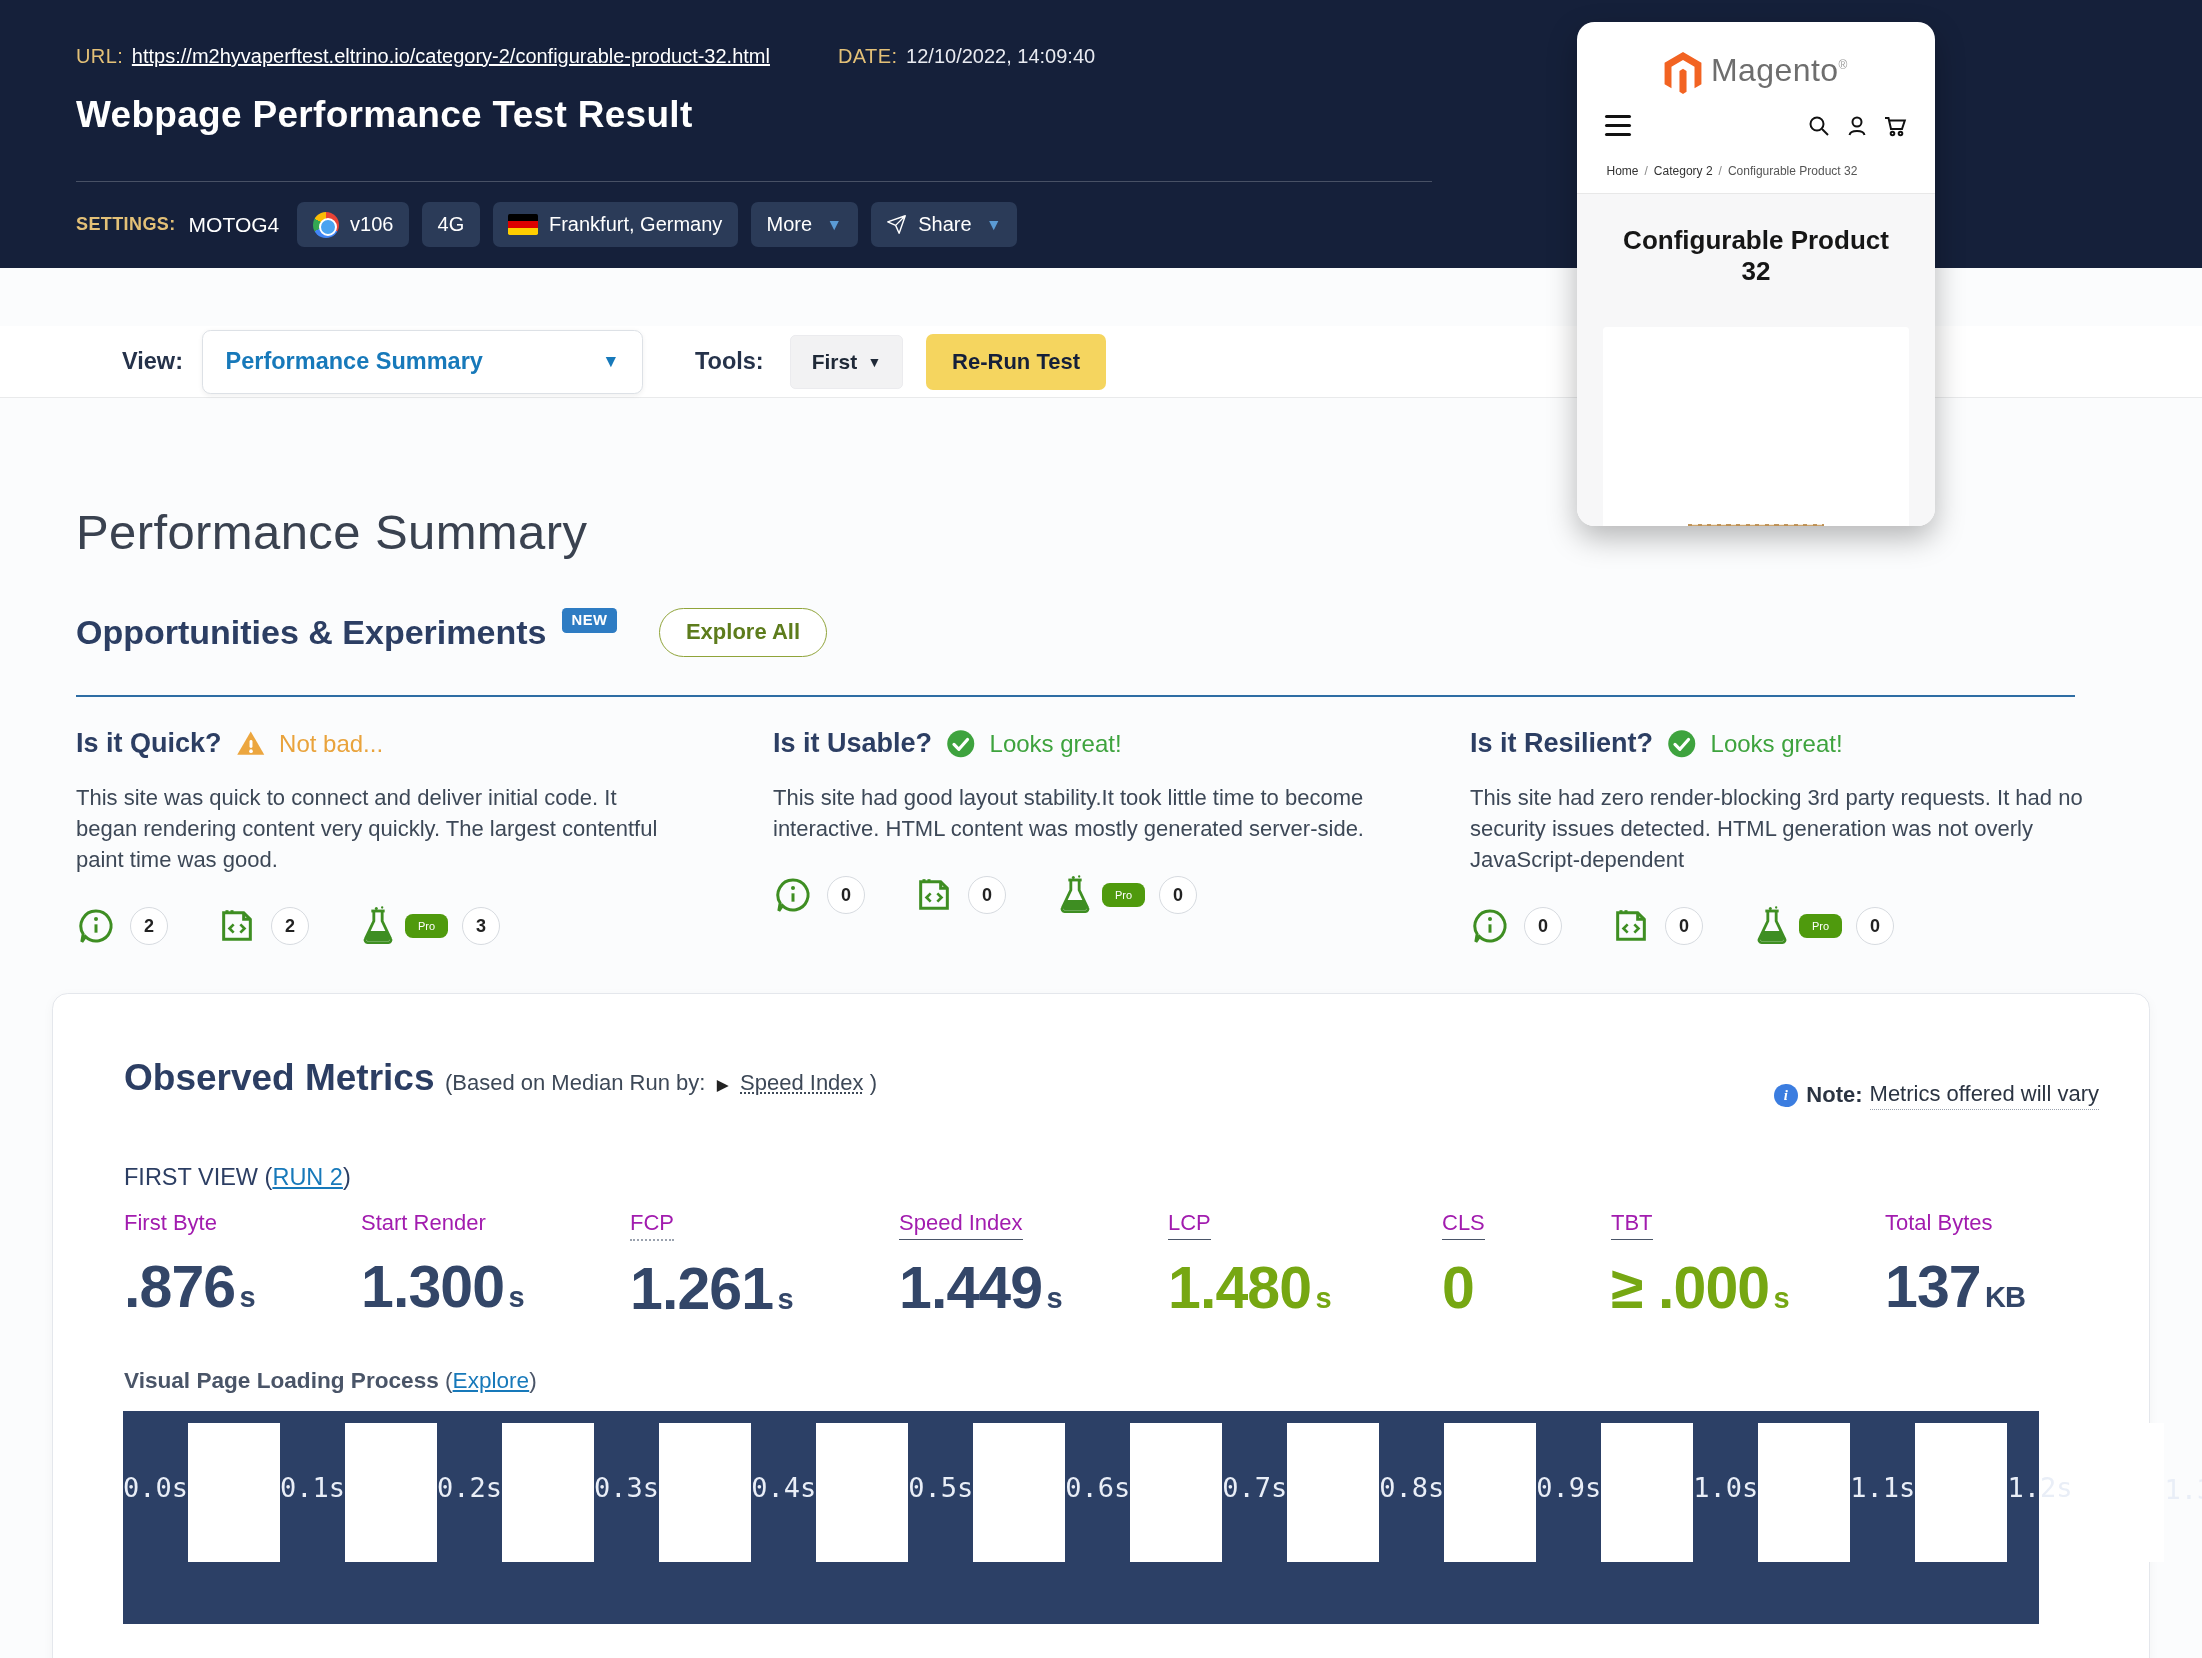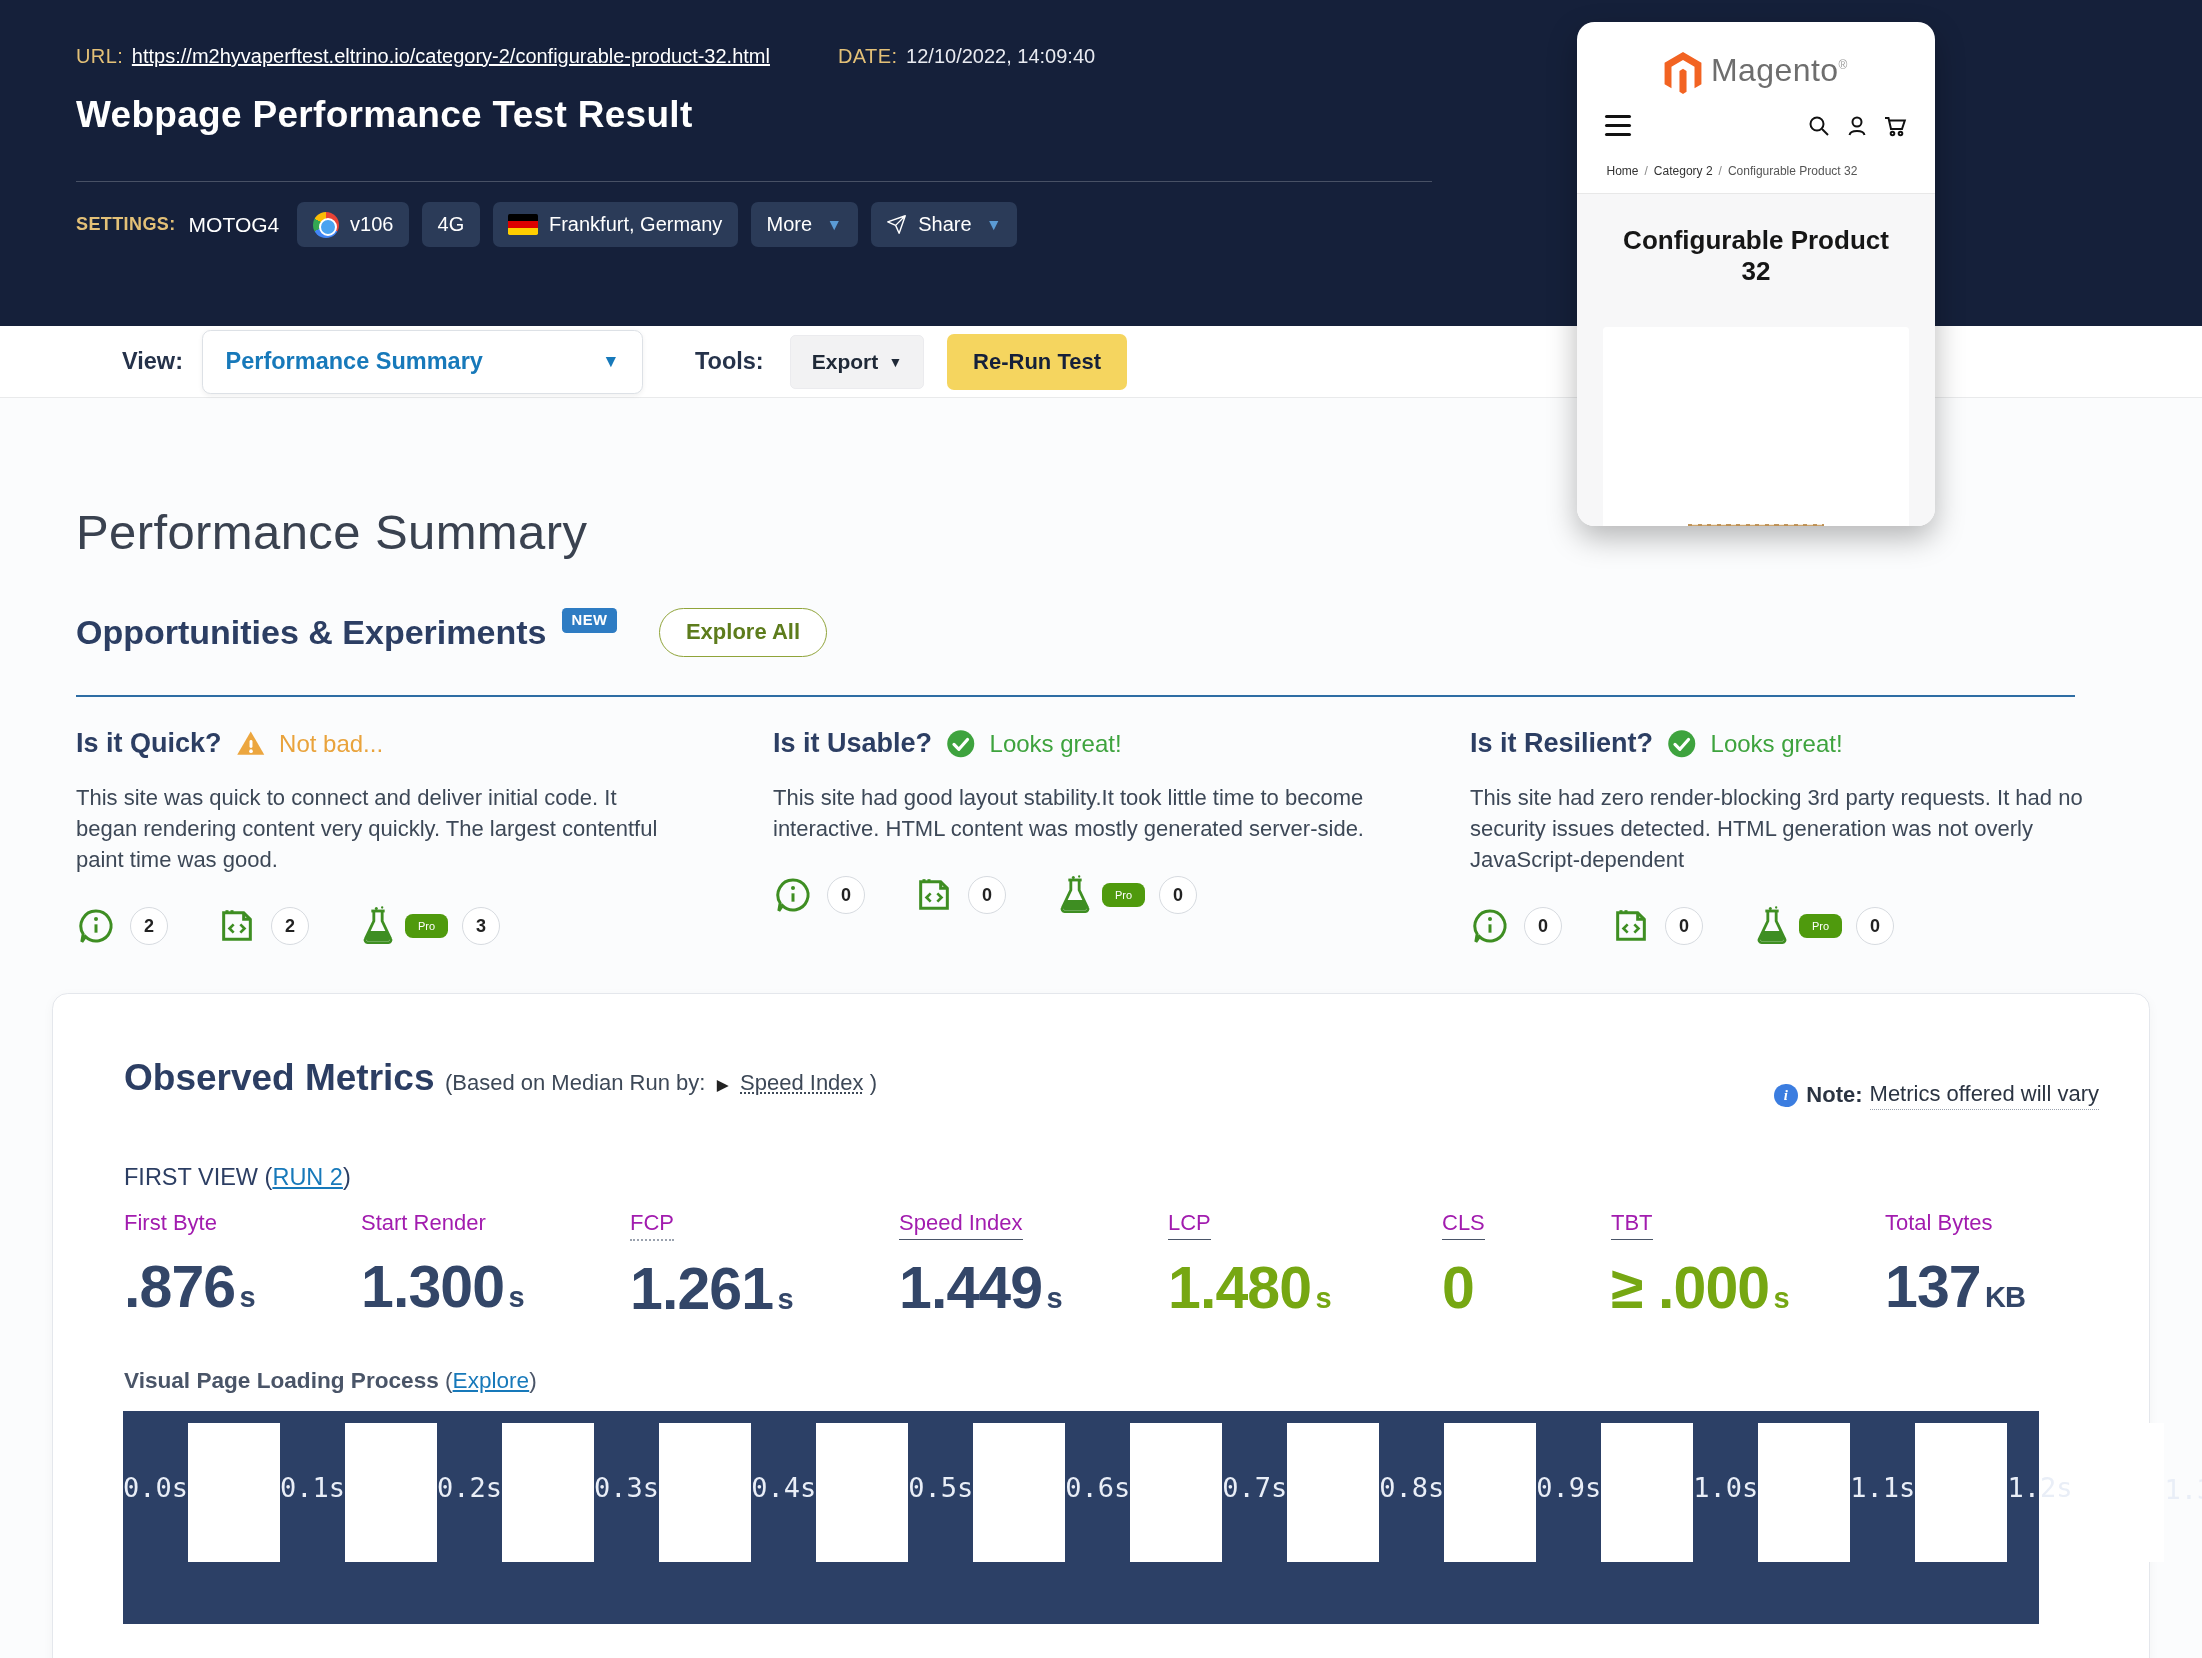--- a/index.html
+++ b/index.html
@@ -6,21 +6,21 @@
   html,body { width: 2202px; height: 1658px; }
   body {
     font-family: "Liberation Sans", sans-serif;
     background: #fbfcfd;
     position: relative;
     overflow: hidden;
     color: #222;
   }
   
   .header {
-    position: absolute; left: 0; top: 0; width: 2202px; height: 326px;
+    position: absolute; left: 0; top: 0; width: 2202px; height: 268px;
     background: #15203a;
   }
   .url-row { position: absolute; left: 76px; top: 45px; display: flex; align-items: baseline; font-size: 20px; }
   .lbl-gold { color: #e3c077; font-weight: 400; margin-right: 8.7px; letter-spacing: 0.4px; }
   .url-link { color: #ffffff; text-decoration: underline; }
   .date-row { margin-left: 68px; display: flex; align-items: baseline; }
   .date-val { color: #e8eaf0; }
   .page-h1 { position: absolute; left: 76px; top: 94px; color: #ffffff; font-size: 37px; font-weight: 700; letter-spacing: 0.3px; }
   .header-divider { position: absolute; left: 76px; top: 181px; width: 1356px; height: 0.9px; background: rgba(255,255,255,.22); }
   .settings-row { position: absolute; left: 76px; top: 202px; display: flex; align-items: center; gap: 13px; }
@@ -232,21 +232,21 @@
 </div>
 
 <div class="toolbar">
   <span class="toolbar-label view-label">View:</span>
   <div class="view-select">
     <span class="sel-text">Performance Summary</span>
     <span class="sel-caret">▼</span>
   </div>
   <span class="toolbar-label tools-label">Tools:</span>
   <button class="export-btn">
-    <span>Export</span>
+    <span>First</span>
     <span class="sel-caret">▼</span>
   </button>
   <button class="rerun-btn">Re-Run Test</button>
 </div>
 
 <div class="phone-card">
   <div class="brand-row">
     <svg viewBox="0 0 24 28">
       <path d="M12 0 L24 7 V21 L19.5 23.6 V9.6 L12 5.2 L4.5 9.6 V23.6 L0 21 V7 Z" fill="#f26322"></path>
       <path d="M9.7 12.3 V25.9 L12 27.3 L14.3 25.9 V12.3 L12 10.9 Z" fill="#f26322"></path>

